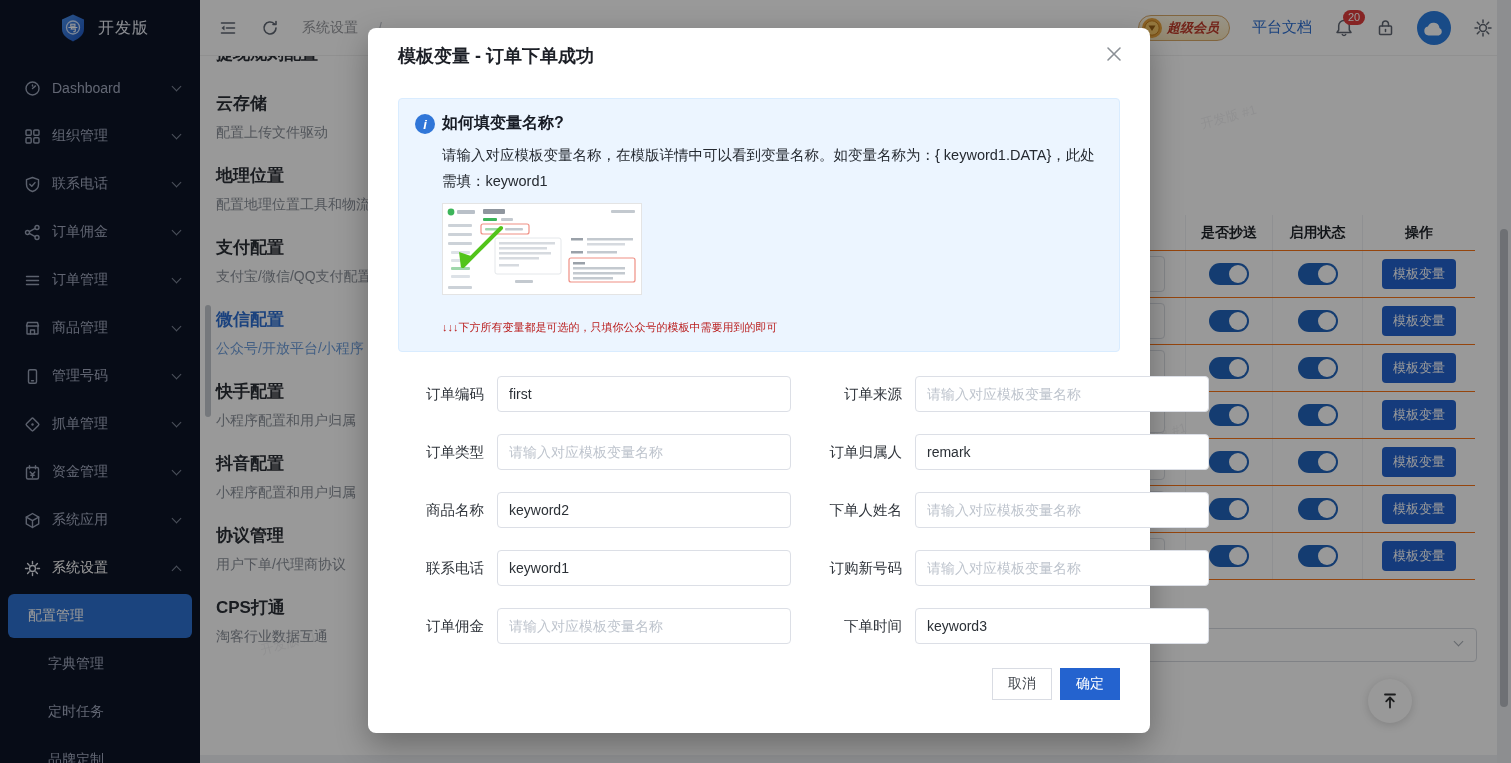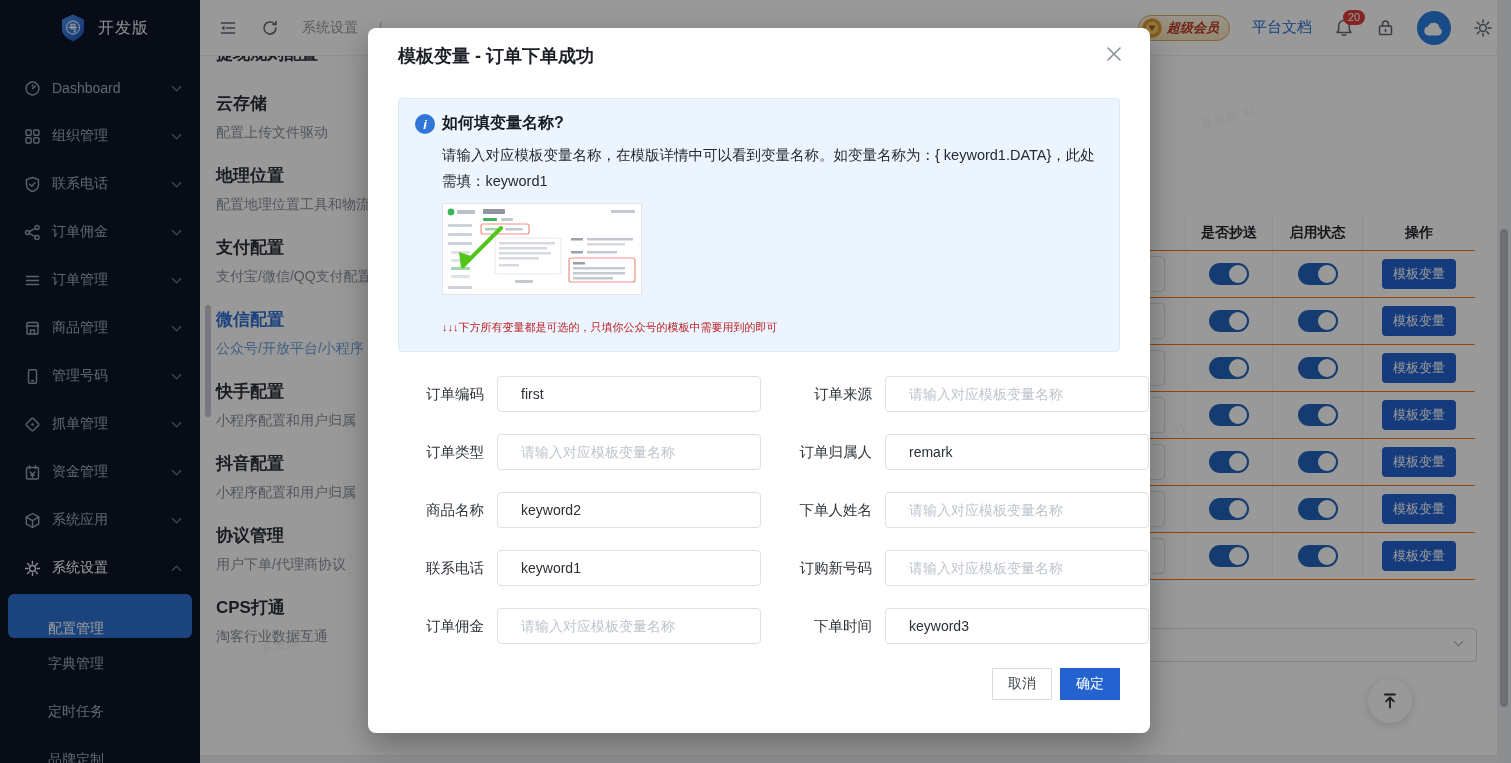--- a/index.html
+++ b/index.html
@@ -16,21 +16,21 @@
   .logo-badge{width:30px;height:30px;display:inline-flex;}
   .logo-text{color:#e8ecf4;font-size:16px;margin-left:10px;letter-spacing:1px;}
   .nav{padding-top:8px;}
   .nav-item{height:48px;display:flex;align-items:center;padding:0 20px 0 24px;color:#a3abc0;font-size:14px;cursor:pointer;}
   .nav-item .nav-icon{width:17px;height:17px;margin-right:11px;display:inline-flex;flex:none;}
   .nav-item .nav-label{flex:1;}
   .nav-item.lit{color:#ffffff;}
   .chev{width:7px;height:7px;border-right:1.5px solid #7e8799;border-bottom:1.5px solid #7e8799;transform:rotate(45deg);margin-top:-3px;flex:none;}
   .chev.up{transform:rotate(-135deg);margin-top:4px;}
   .sub-item{height:48px;display:flex;align-items:center;padding-left:48px;color:#a3abc0;font-size:14px;cursor:pointer;}
-  .sub-item.active{height:44px;margin:2px 8px;border-radius:6px;background:var(--sidebar-active);color:#fff;padding-left:40px;align-items:flex-end;}
+  .sub-item.active{height:44px;margin:2px 8px;border-radius:6px;background:var(--sidebar-active);color:#fff;padding-left:20px;}
   .nav svg{stroke:#9aa3b8;fill:none;stroke-width:1.4;stroke-linecap:round;stroke-linejoin:round;width:100%;height:100%;}
   .nav .lit svg{stroke:#e9edf5;}
 
   
   .topbar{position:absolute;left:200px;top:0;right:0;height:56px;background:#fff;display:flex;align-items:center;padding:0 18px;z-index:1;border-bottom:1px solid #f0f0f0;}
   .tb-icon{width:20px;height:20px;display:inline-flex;margin-right:22px;}
   .tb-icon svg{stroke:#5f6672;fill:none;stroke-width:1.6;stroke-linecap:round;stroke-linejoin:round;width:100%;height:100%;}
   .crumb{color:#97999e;font-size:14px;}
   .crumb-sep{color:#c0c4cc;font-size:14px;margin-left:20px;}
   .tb-right{margin-left:auto;display:flex;align-items:center;gap:22px;}
@@ -88,21 +88,21 @@
   .m-alert{position:absolute;left:30px;right:30px;top:70px;height:254px;background:var(--alert-bg);border:1px solid #d9ecff;border-radius:4px;}
   .a-icon{position:absolute;left:16px;top:15px;width:20px;height:20px;border-radius:50%;background:#3076d8;color:#fff;font-size:13px;font-weight:bold;display:flex;align-items:center;justify-content:center;font-style:italic;}
   .a-head{position:absolute;left:43px;top:14px;font-size:16px;font-weight:bold;color:#181c25;}
   .a-body{position:absolute;left:43px;top:43px;width:658px;font-size:14.5px;line-height:26px;color:#252a31;}
   .a-img{position:absolute;left:43px;top:104px;width:200px;height:92px;background:#fff;border:1px solid #e4e4e4;}
   .a-note{position:absolute;left:43px;top:221px;font-size:11px;color:#b91c1c;}
   .m-form{position:absolute;left:0;right:0;top:348px;}
   .f-row{display:flex;align-items:center;margin-bottom:22px;height:36px;}
   .f-label{width:116px;text-align:right;font-size:14.5px;color:#2f343b;flex:none;}
   .f-label.second{margin-left:-5px;}
-  .f-input{width:264px;height:36px;margin-left:13px;border:1px solid #dcdfe6;border-radius:4px;padding:0 23px;font-size:14px;color:#2b3036;outline:none;flex:none;}
+  .f-input{width:294px;height:36px;margin-left:13px;border:1px solid #dcdfe6;border-radius:4px;padding:0 11px;font-size:14px;color:#2b3036;outline:none;flex:none;}
   .f-input::placeholder{color:#bec4cd;}
   .m-footer{position:absolute;right:30px;top:640px;display:flex;gap:8px;}
   .btn{height:32px;padding:0 15px;border-radius:0;font-size:14px;cursor:pointer;}
   .btn.ghost{background:#fff;border:1px solid #d9dce3;color:#42474e;}
   .btn.primary{background:var(--primary);border:1px solid var(--primary);color:#fff;}
 </style>
 </head>
 <body>
 
 <div id="app">

